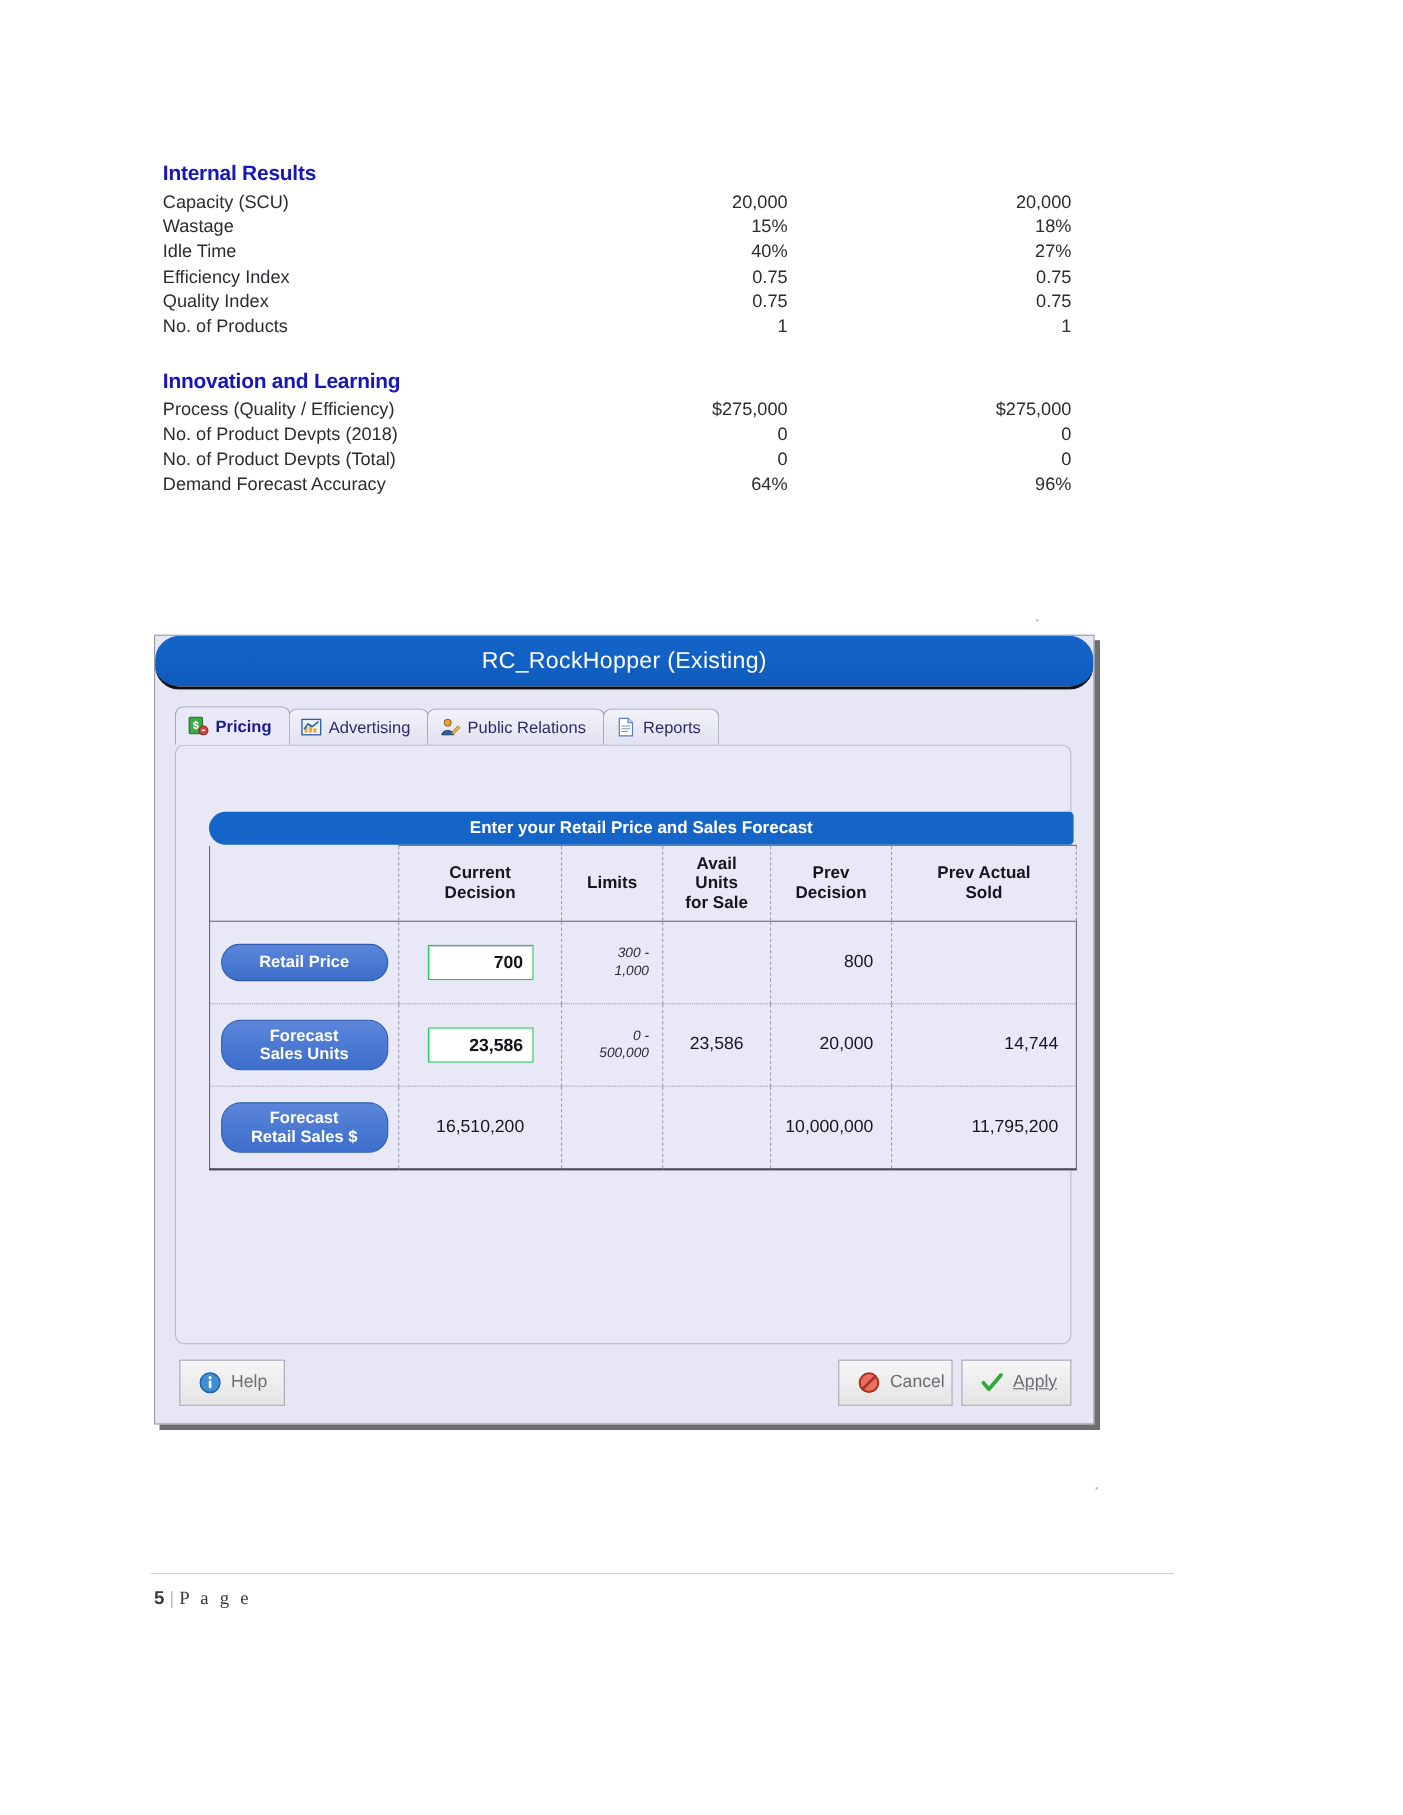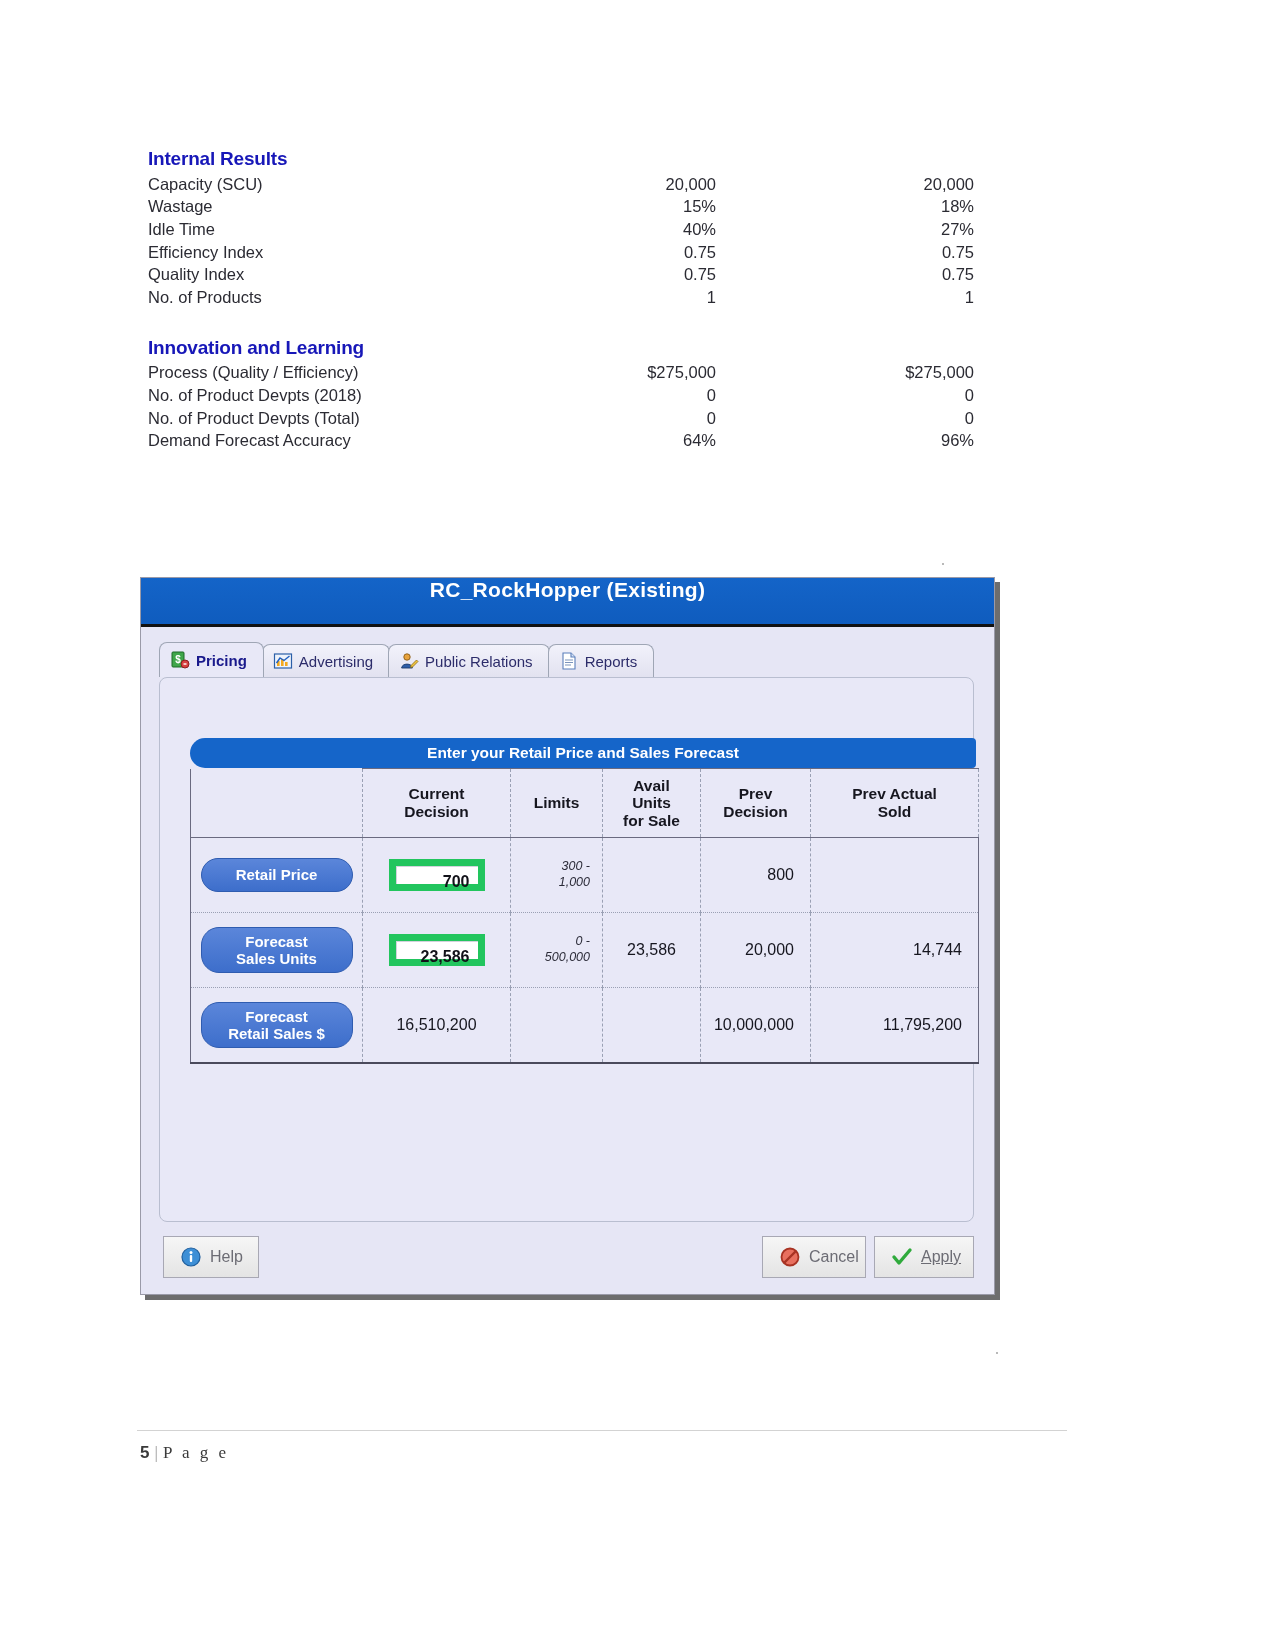--- a/index.html
+++ b/index.html
@@ -71,26 +71,27 @@
     box-sizing: border-box;
     display: flex;
     flex-direction: column;
   }
   .titlebar {
     height: 46px;
     background: linear-gradient(#1464c8, #0f5cbe);
     border-bottom: 3px solid #111111;
     color: #ffffff;
     font-size: 21px;
-    font-weight: bold;
-    display: flex;
-    align-items: flex-start;
+    font-weight: normal;
+    display: flex;
+    align-items: center;
     justify-content: center;
     letter-spacing: 0.3px;
     flex: 0 0 auto;
+    border-radius: 22px;
   }
 
   
   .tabstrip {
     position: relative;
     height: 36px;
     margin: 14px 0 0 18px;
     display: flex;
     align-items: flex-end;
     flex: 0 0 auto;
@@ -217,21 +218,21 @@
     font-size: 16px;
     color: #16161f;
   }
   .cellval.center { text-align: center; padding-right: 0; }
   .inputbox {
     display: block;
     margin: 0 auto;
     width: 96px;
     height: 32px;
     background: #ffffff;
-    border: 7px solid #22c55e;
+    border: 1px solid #22c55e;
     box-shadow: inset 1px 1px 0 #d2d2dc;
     font-size: 16px;
     color: #111118;
     text-align: right;
     line-height: 32px;
     padding-right: 8px;
     box-sizing: border-box;
     font-weight: bold;
   }
   .limits {

